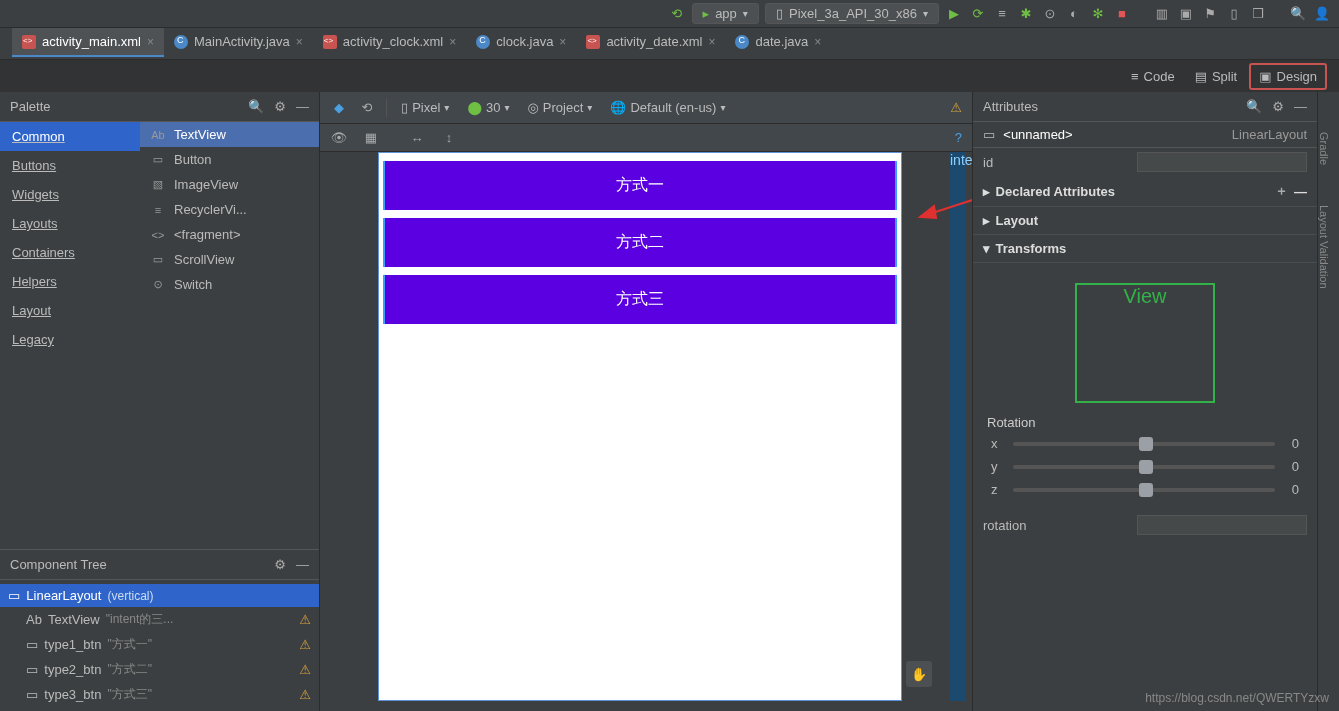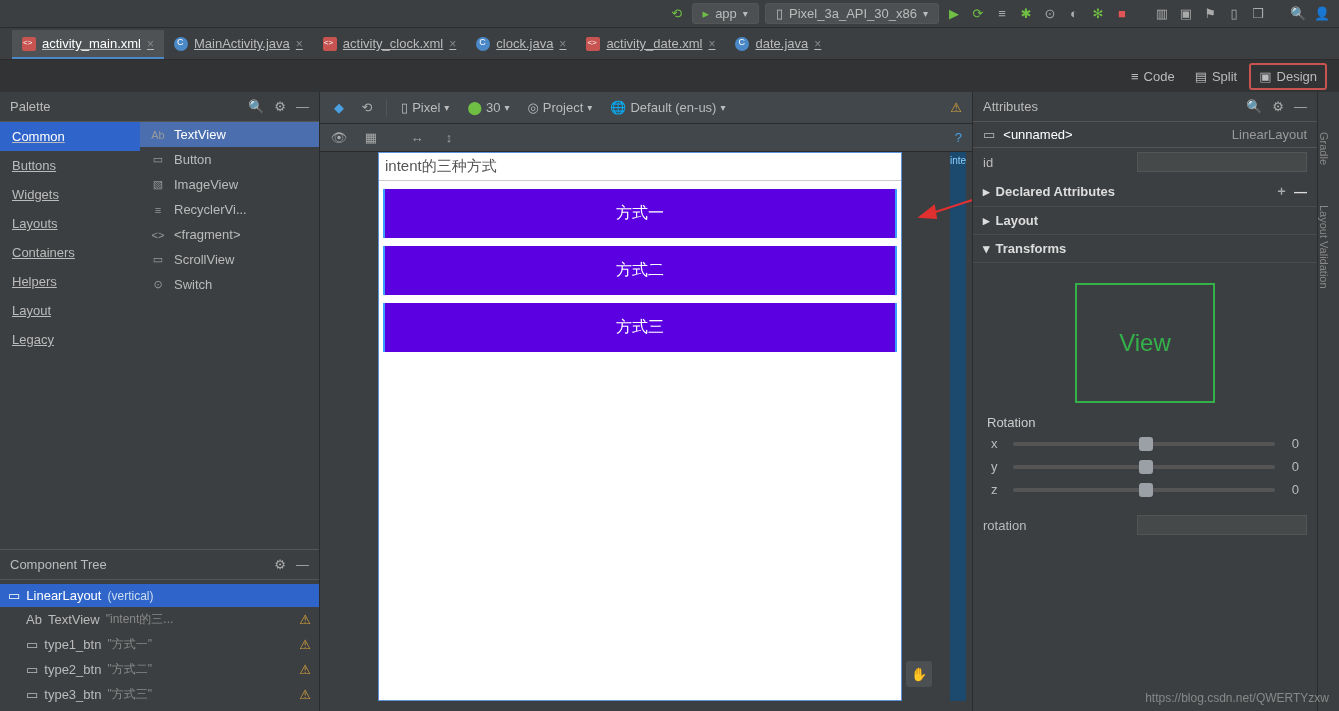--- a/index.html
+++ b/index.html
@@ -6,21 +6,21 @@
 body { background:#3c3f41; color:#bbb; font-size:13px; overflow:hidden; width:1339px; height:711px; position:relative; }
 
 
 .toolbar { height:28px; background:#3c3f41; border-bottom:1px solid #2b2b2b; display:flex; align-items:center; padding:0 8px; gap:6px; justify-content:flex-end; }
 .select-box { background:#4c5052; border:1px solid #555; border-radius:3px; padding:2px 10px; display:flex; align-items:center; gap:6px; cursor:pointer; }
 .tb-icon { width:18px; height:18px; display:flex; align-items:center; justify-content:center; cursor:pointer; color:#aaa; }
 .tb-icon.green { color:#6fbf44; }
 .tb-icon.red { color:#e05555; }
 
 
-.editor-tabs { height:32px; background:#3c3f41; border-bottom:1px solid #2b2b2b; display:flex; align-items:flex-end; padding-left:12px;text-decoration:underline; }
+.editor-tabs { height:32px; background:#3c3f41; border-bottom:1px solid #2b2b2b; display:flex; align-items:flex-start; padding-left:12px; }
 .ed-tab { padding:6px 10px; display:flex; align-items:center; gap:6px; color:#bbb; cursor:pointer; border-bottom:2px solid transparent; }
 .ed-tab.active { background:#4e5254; color:#fff; border-bottom:2px solid #4a88c7; }
 .tab-close { color:#888; font-size:12px; }
 .fi-xml { width:14px; height:14px; background:#c75450; border-radius:2px; position:relative; }
 .fi-xml::after { content:"<>"; font-size:8px; color:#fff; position:absolute; top:1px; left:1px; }
 .fi-java { width:14px; height:14px; background:#4a88c7; border-radius:50%; position:relative; }
 .fi-java::after { content:"C"; font-size:9px; color:#fff; position:absolute; top:0; left:3px; }
 
 
 .view-mode { height:32px; display:flex; align-items:center; justify-content:flex-end; padding-right:12px; gap:4px; background:#313335; }
@@ -70,21 +70,21 @@
 .red-arrow { position:absolute; stroke:#e03030; fill:none; stroke-width:2; }
 
 
 .attr-hdr2 { height:26px; background:#3c3f41; display:flex; align-items:center; padding:0 10px; gap:8px; border-bottom:1px solid #555; }
 .attr-sel { color:#fff; }
 .attr-type { margin-left:auto; color:#999; }
 .attr-row { display:flex; align-items:center; padding:4px 10px; gap:24px; }
 .attr-input { background:#45494a; border:1px solid #555; height:20px; flex:1; max-width:170px; margin-left:auto; }
 .attr-section { padding:6px 10px; display:flex; align-items:center; gap:6px; cursor:pointer; font-weight:bold; color:#ddd; border-bottom:1px solid #4a4d4f; }
 .attr-section .plus { margin-left:auto; color:#aaa; }
-.view-box { width:140px; height:120px; border:2px solid #34b24a; margin:20px auto 10px; display:flex; align-items:center; justify-content:center; font-family:cursive; font-size:24px; color:#34b24a; }
+.view-box { width:140px; height:120px; border:2px solid #34b24a; margin:20px auto 10px; display:flex; justify-content:center; font-family:cursive; font-size:20px; color:#34b24a; }
 .rot-lbl { padding:2px 14px; color:#ccc; }
 .slider-row { display:flex; align-items:center; padding:4px 18px; gap:10px; }
 .slider-row .axis { width:12px; }
 .slider { flex:1; height:4px; background:#555; position:relative; border-radius:2px; }
 .slider .thumb { position:absolute; left:48%; top:-5px; width:14px; height:14px; background:#9aa0a6; border-radius:3px; }
 .slider-row .val { width:14px; text-align:right; }
 
 .watermark { position:absolute; bottom:6px; right:10px; color:#888; font-size:12px; }
 .pan-icon { position:absolute; right:40px; bottom:24px; width:26px; height:26px; background:#4c5052; border-radius:3px; display:flex; align-items:center; justify-content:center; }
 </style>
@@ -296,26 +296,25 @@
     <div class="surf-toolbar">
       <span class="tb-icon">👁</span>
       <span class="tb-icon">▦</span>
       <span class="sep"></span>
       <span class="tb-icon">↔</span>
       <span class="tb-icon">↕</span>
       <span style="margin-left:auto;color:#4aa0e0">?</span>
     </div>
 
     <div class="surface">
-      <div class="mock-text">intent的三种方式</div>
       <div class="mock-btn">方式一</div>
       <div class="mock-btn">方式二</div>
       <div class="mock-btn">方式三</div>
     </div>
-    <div class="blueprint"><span style="color:#8cd0ff;font-size:10px">inte</span></div>
+    <div class="blueprint"><span style="color:#8cd0ff;font-size:14px">inte</span></div>
 
     <svg class="red-arrow" style="top:0;left:0;width:100%;height:100%;position:absolute;pointer-events:none">
       <line x1="980" y1="2" x2="600" y2="125" stroke="#e03030" stroke-width="2"></line>
       <polygon points="600,125 614,114 616,126" fill="#e03030"></polygon>
     </svg>
 
     <div class="pan-icon">✋</div>
   </div>
 
   <div class="right-col">

